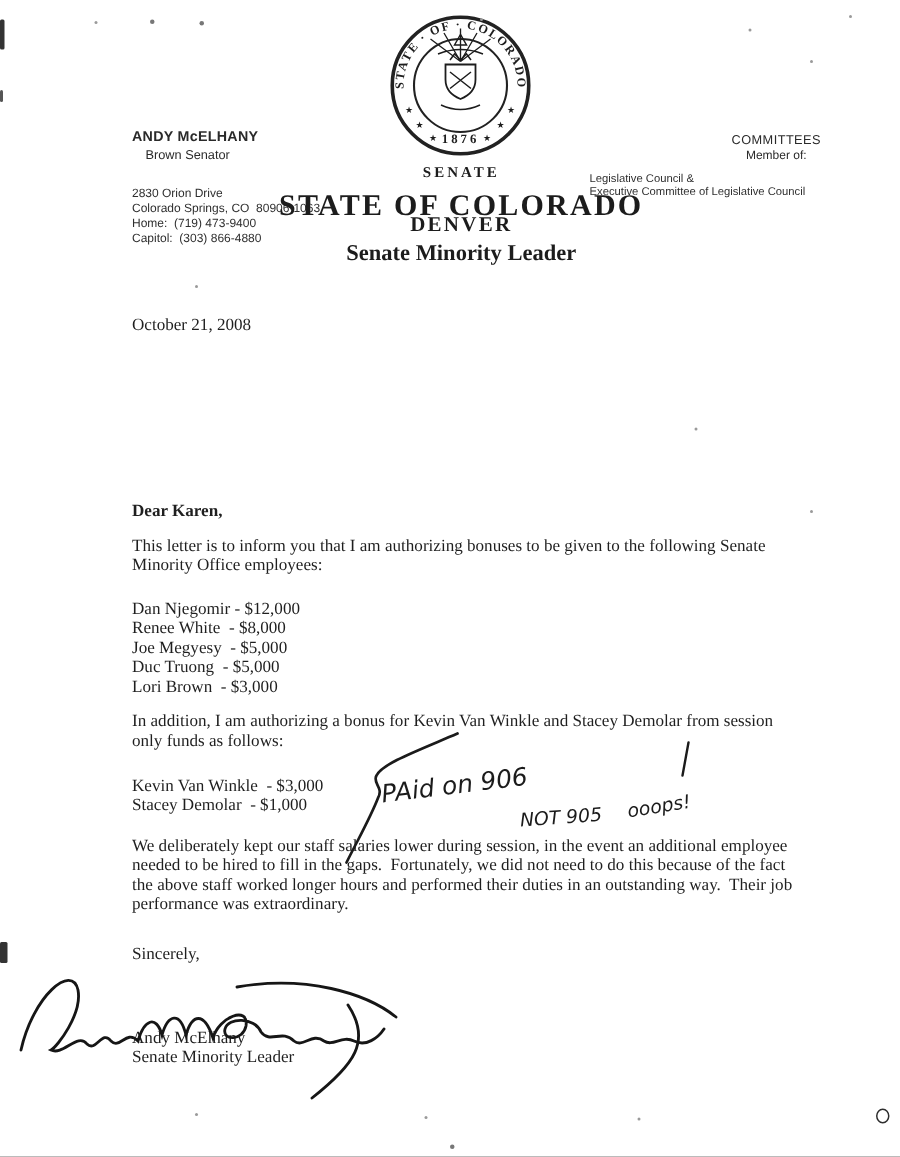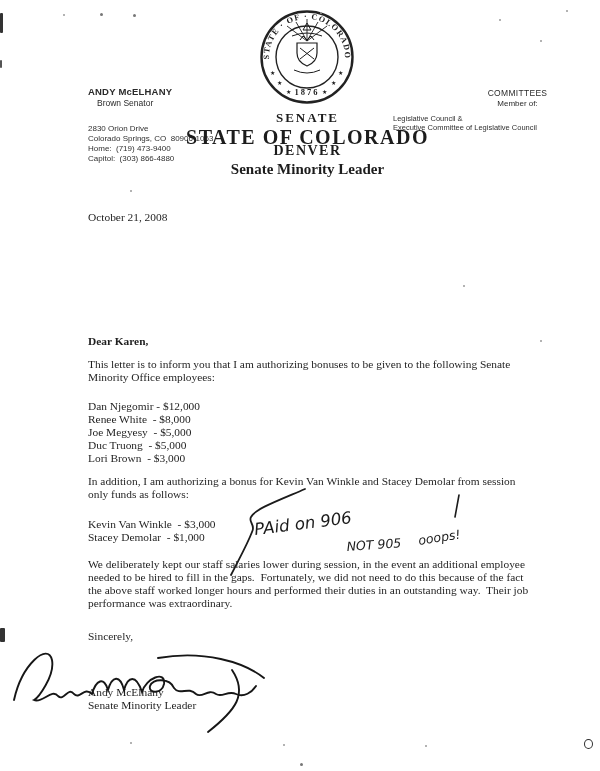--- a/index.html
+++ b/index.html
@@ -15,21 +15,21 @@
   .senator-address{left:88px;top:124px;font-family:"Liberation Sans",sans-serif;
     font-size:8px;line-height:10px;color:#2f2f2f;white-space:pre;}
   .committees{left:430px;top:88px;width:175px;text-align:center;
     font-family:"Liberation Sans",sans-serif;color:#2a2a2a;}
   .committees-heading{font-size:8.5px;letter-spacing:.3px;}
   .member-of{font-size:8px;margin-top:1px;}
   .memberships{left:393px;top:114px;width:185px;
     font-family:"Liberation Sans",sans-serif;font-size:7.5px;line-height:9px;
     color:#2f2f2f;white-space:pre;}
   .center-head{left:150px;width:315px;text-align:center;font-weight:bold;color:#1c1c1c;}
-  .h-senate{top:110px;font-size:13px;letter-spacing:2px;}
+  .h-senate{top:110px;font-size:10px;letter-spacing:2px;}
   .h-state{top:126px;font-size:20px;letter-spacing:1.5px;}
   .h-denver{top:143px;font-size:14px;letter-spacing:1.5px;font-family:Liberation Serif, serif;}
   .h-office{top:161px;font-size:15px;}
   
   .bodytxt{left:88px;font-size:11.4px;line-height:13px;white-space:pre;color:#1f1f1f;}
   .t-date{top:211px;}
   .t-recipient{top:266px;}
   .t-salutation{top:335px;font-weight:bold;}
   .t-intro{top:358px;}
   .t-bonuses{top:400px;}

